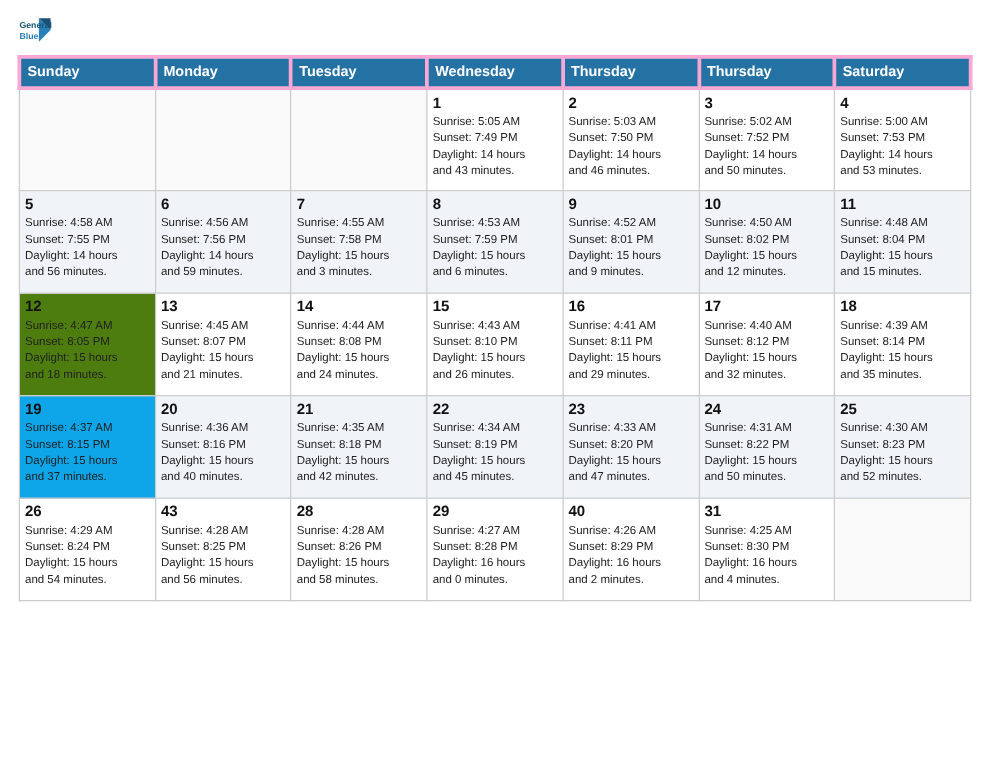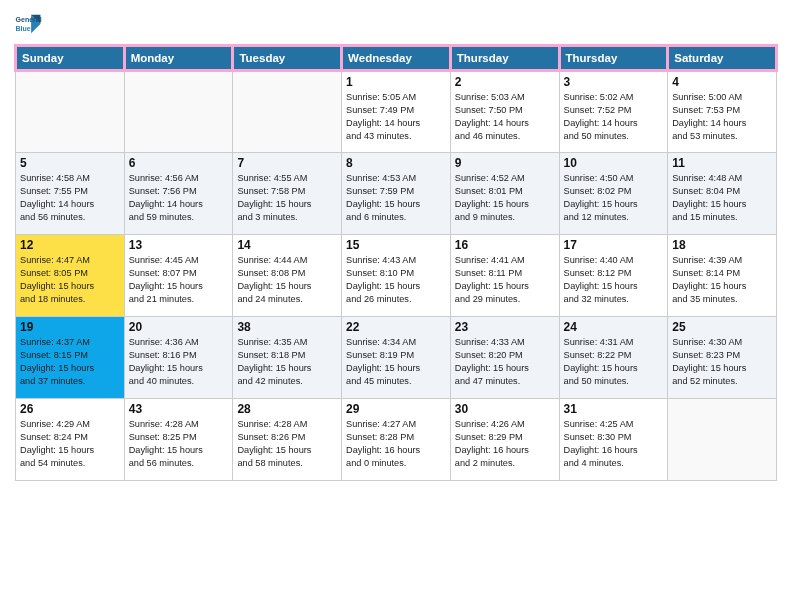--- a/index.html
+++ b/index.html
@@ -167,21 +167,21 @@
           <td style="background: rgb(240, 244, 248);">
             <div class="day-num">10</div>
             <div class="cell-text">Sunrise: 4:50 AM<br>Sunset: 8:02 PM<br>Daylight: 15 hours<br>and 12 minutes.</div>
           </td>
           <td style="background: rgb(240, 244, 248);">
             <div class="day-num">11</div>
             <div class="cell-text">Sunrise: 4:48 AM<br>Sunset: 8:04 PM<br>Daylight: 15 hours<br>and 15 minutes.</div>
           </td>
         </tr>
         <tr>
-          <td style="background: #fde047; margin-top: 19px;">
+          <td style="background: #4d7c0f; margin-top: 19px;">
             <div class="day-num">12</div>
             <div class="cell-text">Sunrise: 4:47 AM<br>Sunset: 8:05 PM<br>Daylight: 15 hours<br>and 18 minutes.</div>
           </td>
           <td style="background: rgb(255, 255, 255); margin-top: 20px;">
             <div class="day-num">13</div>
             <div class="cell-text">Sunrise: 4:45 AM<br>Sunset: 8:07 PM<br>Daylight: 15 hours<br>and 21 minutes.</div>
           </td>
           <td style="background: rgb(255, 255, 255);">
             <div class="day-num">14</div>
             <div class="cell-text">Sunrise: 4:44 AM<br>Sunset: 8:08 PM<br>Daylight: 15 hours<br>and 24 minutes.</div>
@@ -206,21 +206,21 @@
         <tr>
           <td style="background: #0ea5e9;">
             <div class="day-num">19</div>
             <div class="cell-text">Sunrise: 4:37 AM<br>Sunset: 8:15 PM<br>Daylight: 15 hours<br>and 37 minutes.</div>
           </td>
           <td style="background: rgb(240, 244, 248);">
             <div class="day-num">20</div>
             <div class="cell-text">Sunrise: 4:36 AM<br>Sunset: 8:16 PM<br>Daylight: 15 hours<br>and 40 minutes.</div>
           </td>
           <td style="background: rgb(240, 244, 248);">
-            <div class="day-num">38</div>
+            <div class="day-num">21</div>
             <div class="cell-text">Sunrise: 4:35 AM<br>Sunset: 8:18 PM<br>Daylight: 15 hours<br>and 42 minutes.</div>
           </td>
           <td style="background: rgb(240, 244, 248);">
             <div class="day-num">22</div>
             <div class="cell-text">Sunrise: 4:34 AM<br>Sunset: 8:19 PM<br>Daylight: 15 hours<br>and 45 minutes.</div>
           </td>
           <td style="background: rgb(240, 244, 248);">
             <div class="day-num">23</div>
             <div class="cell-text">Sunrise: 4:33 AM<br>Sunset: 8:20 PM<br>Daylight: 15 hours<br>and 47 minutes.</div>
           </td>
@@ -244,21 +244,21 @@
           </td>
           <td style="background: rgb(255, 255, 255);">
             <div class="day-num">28</div>
             <div class="cell-text">Sunrise: 4:28 AM<br>Sunset: 8:26 PM<br>Daylight: 15 hours<br>and 58 minutes.</div>
           </td>
           <td style="background: rgb(255, 255, 255);">
             <div class="day-num">29</div>
             <div class="cell-text">Sunrise: 4:27 AM<br>Sunset: 8:28 PM<br>Daylight: 16 hours<br>and 0 minutes.</div>
           </td>
           <td style="background: rgb(255, 255, 255);">
-            <div class="day-num">30</div>
+            <div class="day-num">40</div>
             <div class="cell-text">Sunrise: 4:26 AM<br>Sunset: 8:29 PM<br>Daylight: 16 hours<br>and 2 minutes.</div>
           </td>
           <td style="background: rgb(255, 255, 255);">
             <div class="day-num">31</div>
             <div class="cell-text">Sunrise: 4:25 AM<br>Sunset: 8:30 PM<br>Daylight: 16 hours<br>and 4 minutes.</div>
           </td>
           <td class="empty"></td>
         </tr>
       </tbody>
   </table>

